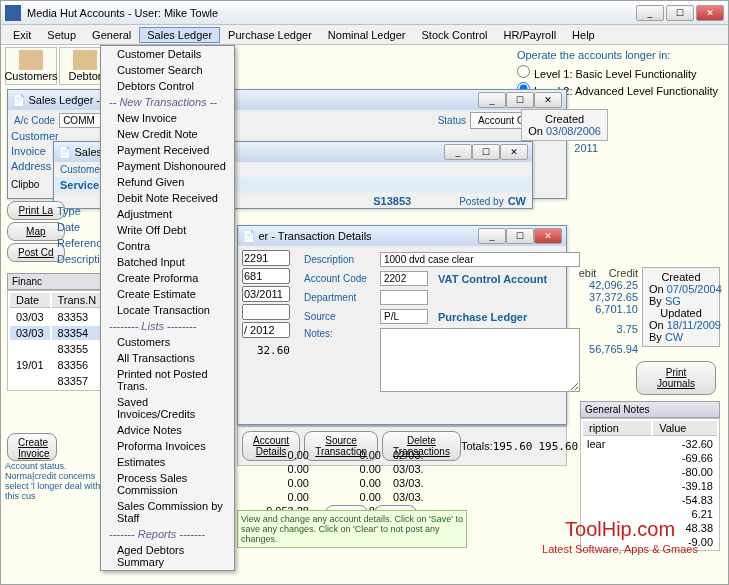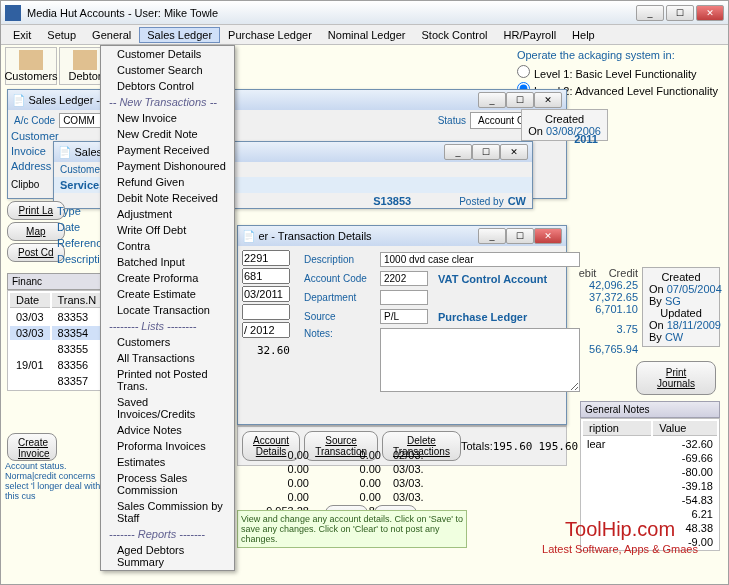--- a/index.html
+++ b/index.html
@@ -89,21 +89,21 @@
         <div class="pic"></div>
         <span>Customers</span>
       </div>
     <div class="tool-btn">
         <div class="pic"></div>
         <span>Debtor</span>
       </div>
   </div>
 
   <div class="right-panel">
-    <div style="color:#1860a0;margin-bottom:4px">Operate the ackaging system in:</div>
+    <div style="color:#1860a0;margin-bottom:4px">Operate the accounts longer in:</div>
     <label><input type="radio" name="lvl" style=""><span>Level 1: Basic Level Functionality</span></label>
     <label><input type="radio" name="lvl" checked="" style=""><span>Level 2: Advanced Level Functionality</span></label>
   </div>
 
   <div class="subwindow" style="left:6px; top:88px; width:560px; height:110px;">
     <div class="sub-title"><span>📄</span>&nbsp;<span class="t">Sales Ledger  -  Cu</span>
       <div class="win-btn">_</div><div class="win-btn">☐</div><div class="win-btn">✕</div>
     </div>
     <div class="sub-row">
       <span class="lbl">A/c Code</span>
@@ -111,21 +111,21 @@
       <span style="flex:1"></span>
       <span class="lbl">Status</span>
       <select style="width:90px"><option>Account OK</option></select>
     </div>
   </div>
 
   <div class="created-box" style="right:120px; top:108px;">
     <div style="text-align:center">Created</div>
     <div><span>On</span>&nbsp;<span style="color:#1860a0">03/08/2006</span></div>
   </div>
-  <div style="position:absolute; right:130px; top:132px; color:#1860a0; font-weight:bold;">2011</div>
+  <div style="position:absolute; right:130px; top:141px; color:#1860a0; font-weight:normal;">2011</div>
 
   <div style="position:absolute; left:10px; top:128px; font-size:10px; color:#1860a0; line-height:15px;">
     <div>Customer</div>
     <div>Invoice</div>
     <div>Address</div>
   </div>
   <div style="position:absolute; left:10px; top:178px; font-size:10px;">Clipbo</div>
 
   <div class="subwindow" style="left:52px; top:140px; width:480px; height:68px;">
     <div class="sub-title"><span>📄</span>&nbsp;<span class="t">Sales Le</span>

